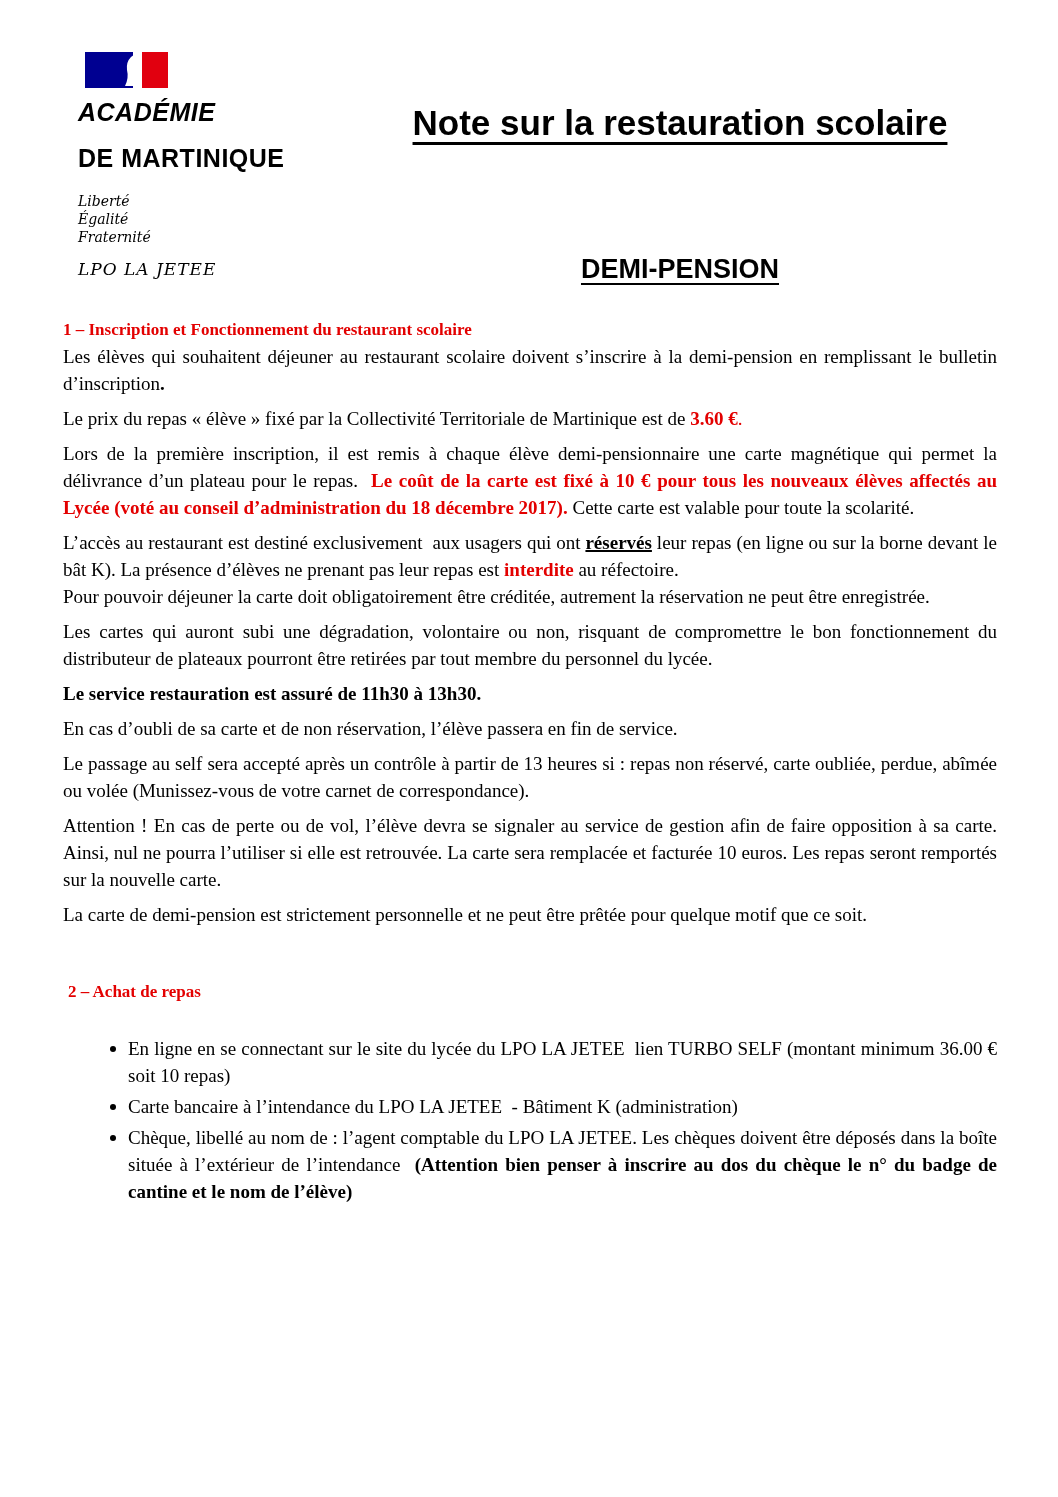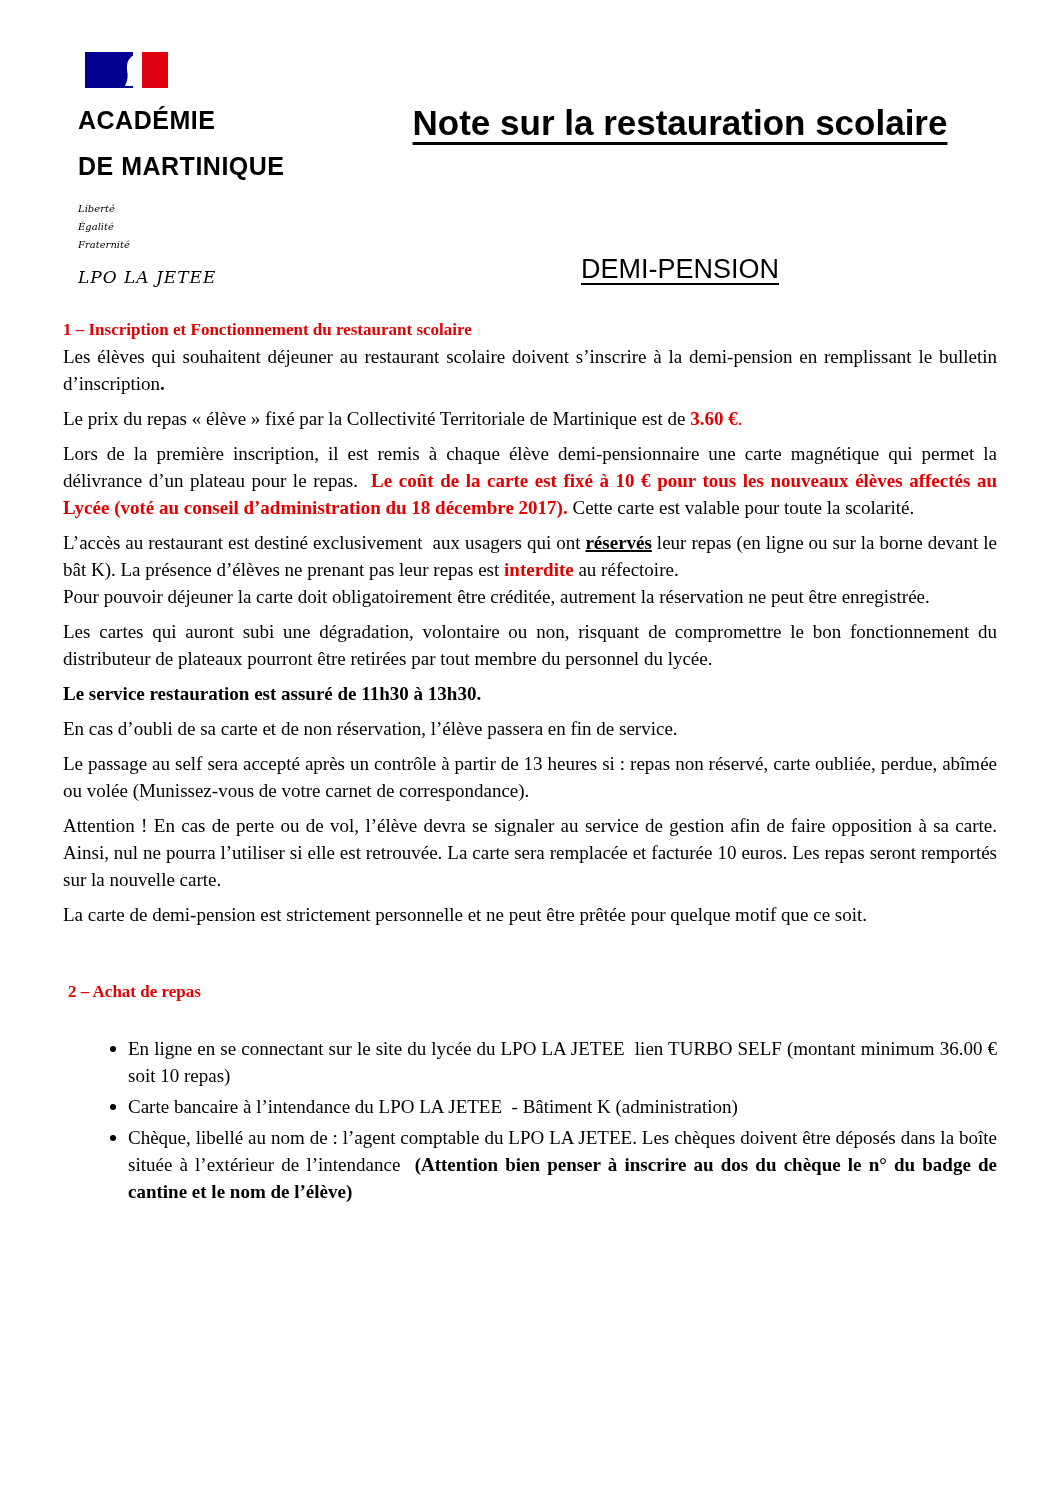--- a/index.html
+++ b/index.html
@@ -13,32 +13,32 @@
     overflow:hidden;
   }
   
   .logo-block{position:absolute;left:78px;top:52px;width:300px;}
   .flag{display:flex;align-items:flex-start;height:38px;margin-left:7px;}
   .flag-blue{position:relative;width:48px;height:36px;background:var(--flag-blue);}
   .flag-blue svg{position:absolute;right:-10px;top:0;height:36px;}
   .flag-gap{width:9px;height:36px;background:transparent;}
   .flag-red{width:26px;height:36px;background:var(--flag-red);}
   .academy{font-family:"Liberation Sans", sans-serif;font-weight:bold;font-size:25px;line-height:25px;letter-spacing:0.5px;}
-  .academy-line1{margin-top:18px;}
+  .academy-line1{margin-top:10px;font-style:italic;}
   .academy-line2{margin-top:21px;}
-  .motto{margin-top:21px;font-family:"DejaVu Serif", serif;font-style:italic;font-size:10px;line-height:18px;}
+  .motto{margin-top:21px;font-family:"DejaVu Serif", serif;font-style:italic;font-size:14px;line-height:18px;}
   .school-name{margin-top:13px;font-family:"DejaVu Serif", serif;font-style:italic;font-size:17px;letter-spacing:1px;}
   
   .title-block{position:absolute;left:340px;top:100px;width:680px;text-align:center;}
   .doc-title{
     margin:0;font-family:"Liberation Sans", sans-serif;font-weight:bold;font-size:35px;line-height:46px;
     text-decoration:underline;text-decoration-thickness:3px;text-underline-offset:7px;
   }
   .doc-subtitle{
-    margin:108px 0 0 0;font-family:"Liberation Sans", sans-serif;font-weight:normal;font-size:27px;line-height:30px;
+    margin:108px 0 0 0;font-family:"Liberation Sans", sans-serif;font-weight:bold;font-size:27px;line-height:30px;
     text-decoration:underline;text-decoration-thickness:2px;text-underline-offset:5px;
   }
   
   .doc-body{position:absolute;left:63px;top:316px;width:934px;font-size:19px;line-height:27px;}
   .doc-heading{
     margin:26px 0 0 0;color:var(--accent-red);font-weight:bold;font-size:17px;line-height:27px;
   }
   .doc-heading.first{margin-top:0;}
   .doc-heading.extra-gap{margin-top:50px;padding-left:5px;}
   .doc-para{margin:8px 0 0 0;text-align:justify;}

